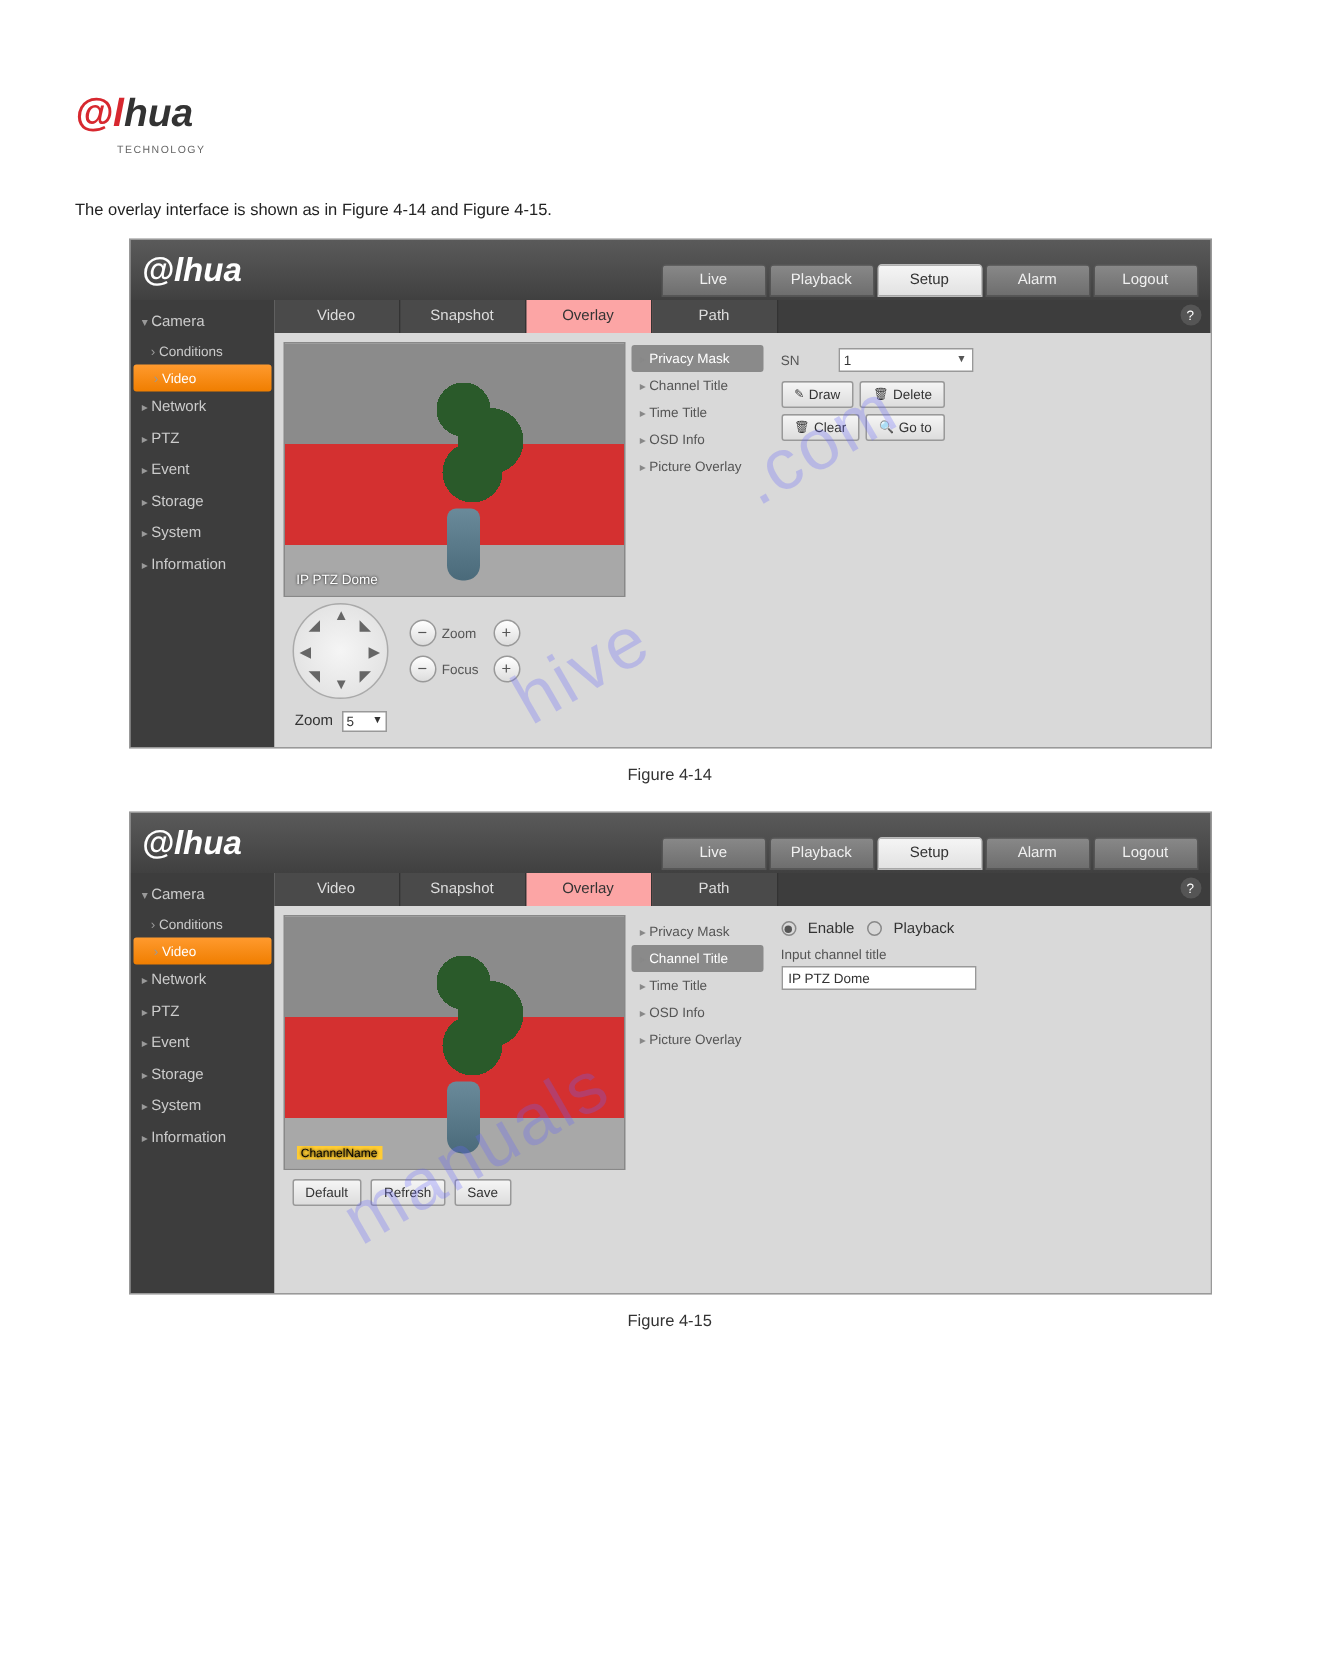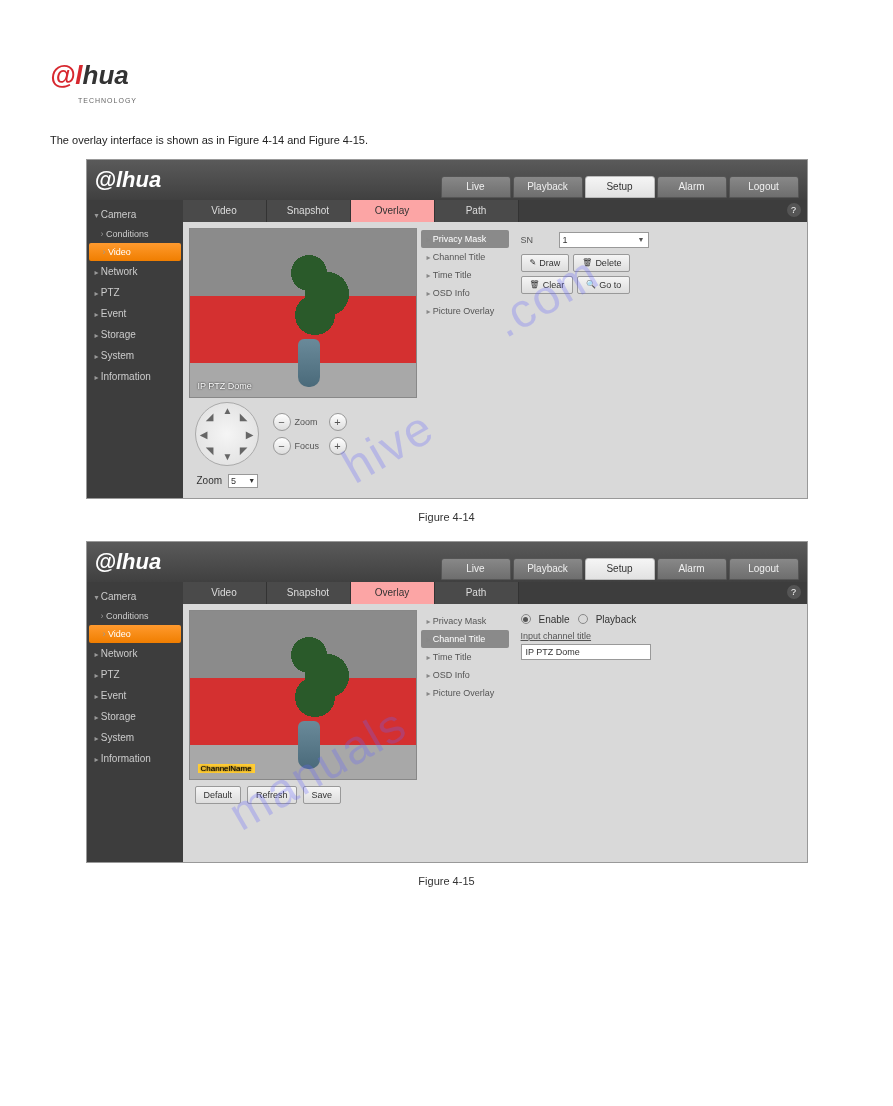--- a/index.html
+++ b/index.html
@@ -166,21 +166,21 @@
     font-size:11px; color:#555;
   }
   .zf-label{ font-size:9px; color:#555; width:30px; }
   .speed-row{ padding: 4px 8px; display:flex; align-items:center; gap:6px;}
   .speed-sel{ width:30px; height:14px; border:1px solid #999; background:#fff; font-size:9px; display:flex; align-items:center; justify-content:space-between; padding:0 2px;}
   .speed-sel::after{content:"▼"; font-size:7px;}
 
   .radio{ width:10px;height:10px;border-radius:50%;border:1px solid #888;display:inline-flex;align-items:center;justify-content:center;}
   .radio.checked::after{content:"";width:5px;height:5px;border-radius:50%;background:#555;}
   .text-input{ width:130px; height:16px; border:1px solid #999; background:#fff; padding:0 4px; font-size:9px; display:flex; align-items:center;}
-  .form-label2{ font-size:9px; color:#555; margin:6px 0 3px 0;text-decoration:underline;}
+  .form-label2{ font-size:9px; color:#555; margin:6px 0 3px 0;}
 
   .action-row{ display:flex; gap:6px; padding:6px;}
   .caption{ text-align:center; font-size:11px; margin:6px 0 18px 0;}
   .watermark{
     position:absolute; font-size:48px; color:rgba(100,100,255,0.28);
     transform:rotate(-30deg); pointer-events:none; font-weight:300;
     letter-spacing:2px;
   }
   .panel-wrap{position:relative;}
 </style>

